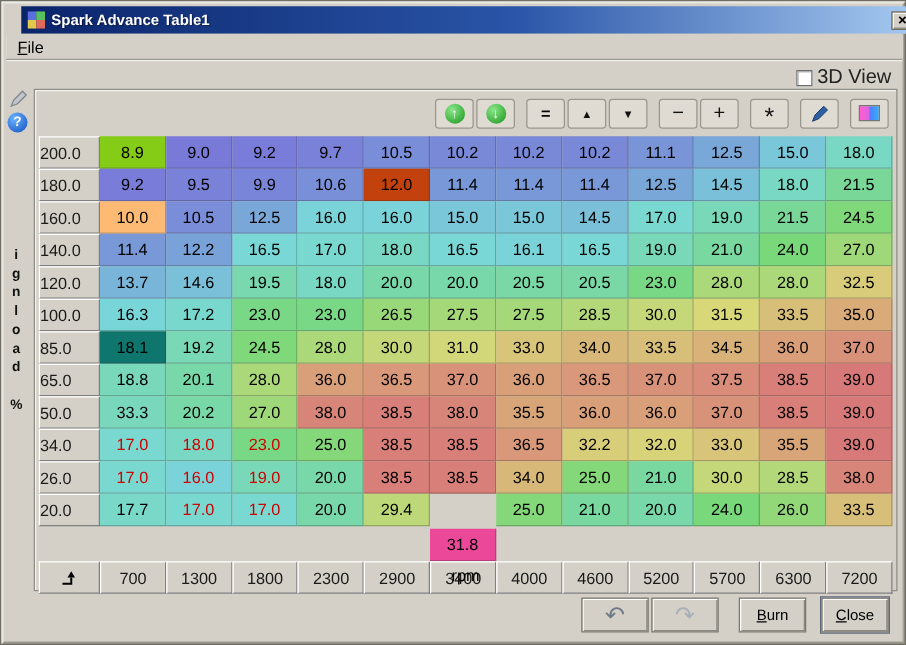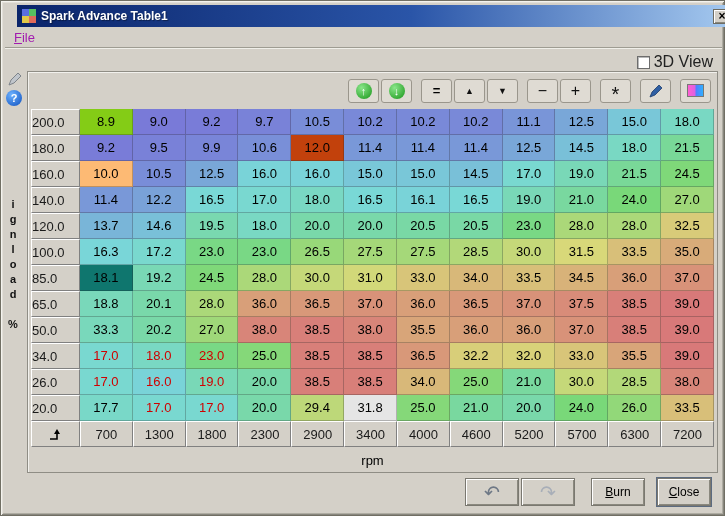--- a/index.html
+++ b/index.html
@@ -19,21 +19,21 @@
     white-space:nowrap; text-shadow:1px 1px 1px rgba(0,0,0,.4); }
   .close-btn { width:18px; height:15px; background:#d4d0c8; border:1px solid #6e6c62;
     box-shadow: inset 1px 1px 0 #fff, inset -1px -1px 0 #8a887e;
     font-size:12px; font-weight:bold; line-height:12px; color:#000;
     display:flex; align-items:center; justify-content:center; cursor:default; font-family:inherit; }
 
   
   .menubar { position:absolute; left:4px; top:26px; width:717px; height:21px;
     background:#d4d0c8; display:flex; align-items:center;
     border-bottom:1px solid #9e9c92; box-shadow:0 1px 0 #f0efe9; }
-  .menu-item { font-size:13px; color:#a21caf; padding:2px 9px; display:inline-block; }
+  .menu-item { font-size:13px; color:#000000; padding:2px 9px; display:inline-block; }
   .underline-first::first-letter { text-decoration:underline; }
 
   
   .chk3d { position:absolute; top:52px; right:11px; display:flex; align-items:center; gap:4px; }
   .checkbox { width:13px; height:13px; background:#fff; border:1px solid #6d6d6d;
     box-shadow: inset 1px 1px 0 #b8b8b8; display:inline-block; }
   .chk3d span.lbl { font-size:16px; color:#222; }
 
   
   .rail-pencil { position:absolute; left:6px; top:71px; }
@@ -320,21 +320,21 @@
         <div class="cell" style="background: rgb(121, 216, 159);">21.0</div>
         <div class="cell" style="background: rgb(197, 216, 121);">30.0</div>
         <div class="cell" style="background: rgb(178, 216, 121);">28.5</div>
         <div class="cell" style="background: rgb(216, 133, 121);">38.0</div>
         <div class="hcell rowh">20.0</div>
         <div class="cell" style="background: rgb(121, 216, 200);">17.7</div>
         <div class="cell red" style="background: rgb(121, 216, 208);">17.0</div>
         <div class="cell red" style="background: rgb(121, 216, 208);">17.0</div>
         <div class="cell" style="background: rgb(121, 216, 170);">20.0</div>
         <div class="cell" style="background: rgb(189, 216, 121);">29.4</div>
-        <div class="cell" style="background: #e5e5e5;">31.8</div>
+        <div class="cell" style="background: #ec4899; margin-top: 28px;">31.8</div>
         <div class="cell" style="background: rgb(133, 216, 121);">25.0</div>
         <div class="cell" style="background: rgb(121, 216, 159);">21.0</div>
         <div class="cell" style="background: rgb(121, 216, 170);">20.0</div>
         <div class="cell" style="background: rgb(121, 216, 121);">24.0</div>
         <div class="cell" style="background: rgb(146, 216, 121);">26.0</div>
         <div class="cell" style="background: rgb(216, 191, 121);">33.5</div>
         <div class="hcell corner">
           <svg width="15" height="15" viewBox="0 0 15 15">
             <path d="M2 12 L9 12 L9 7" stroke="#000" stroke-width="1.6" fill="none"></path>
             <path d="M6 7 L12 7 L9 2 Z" fill="#000"></path>

